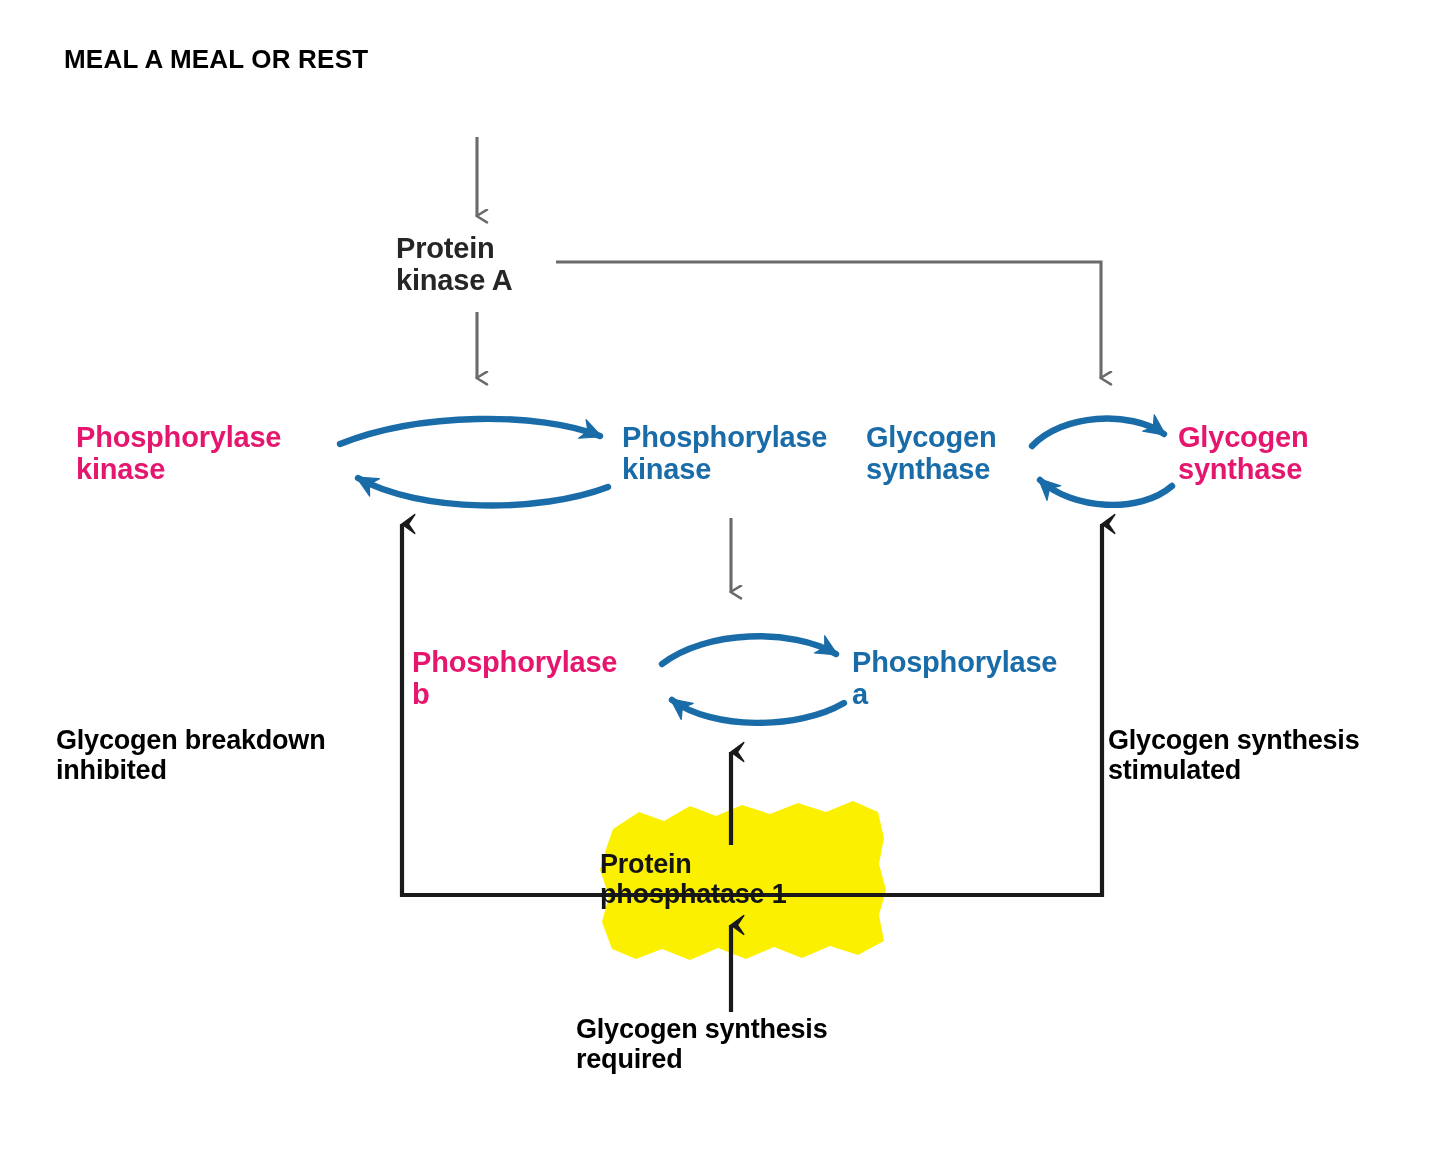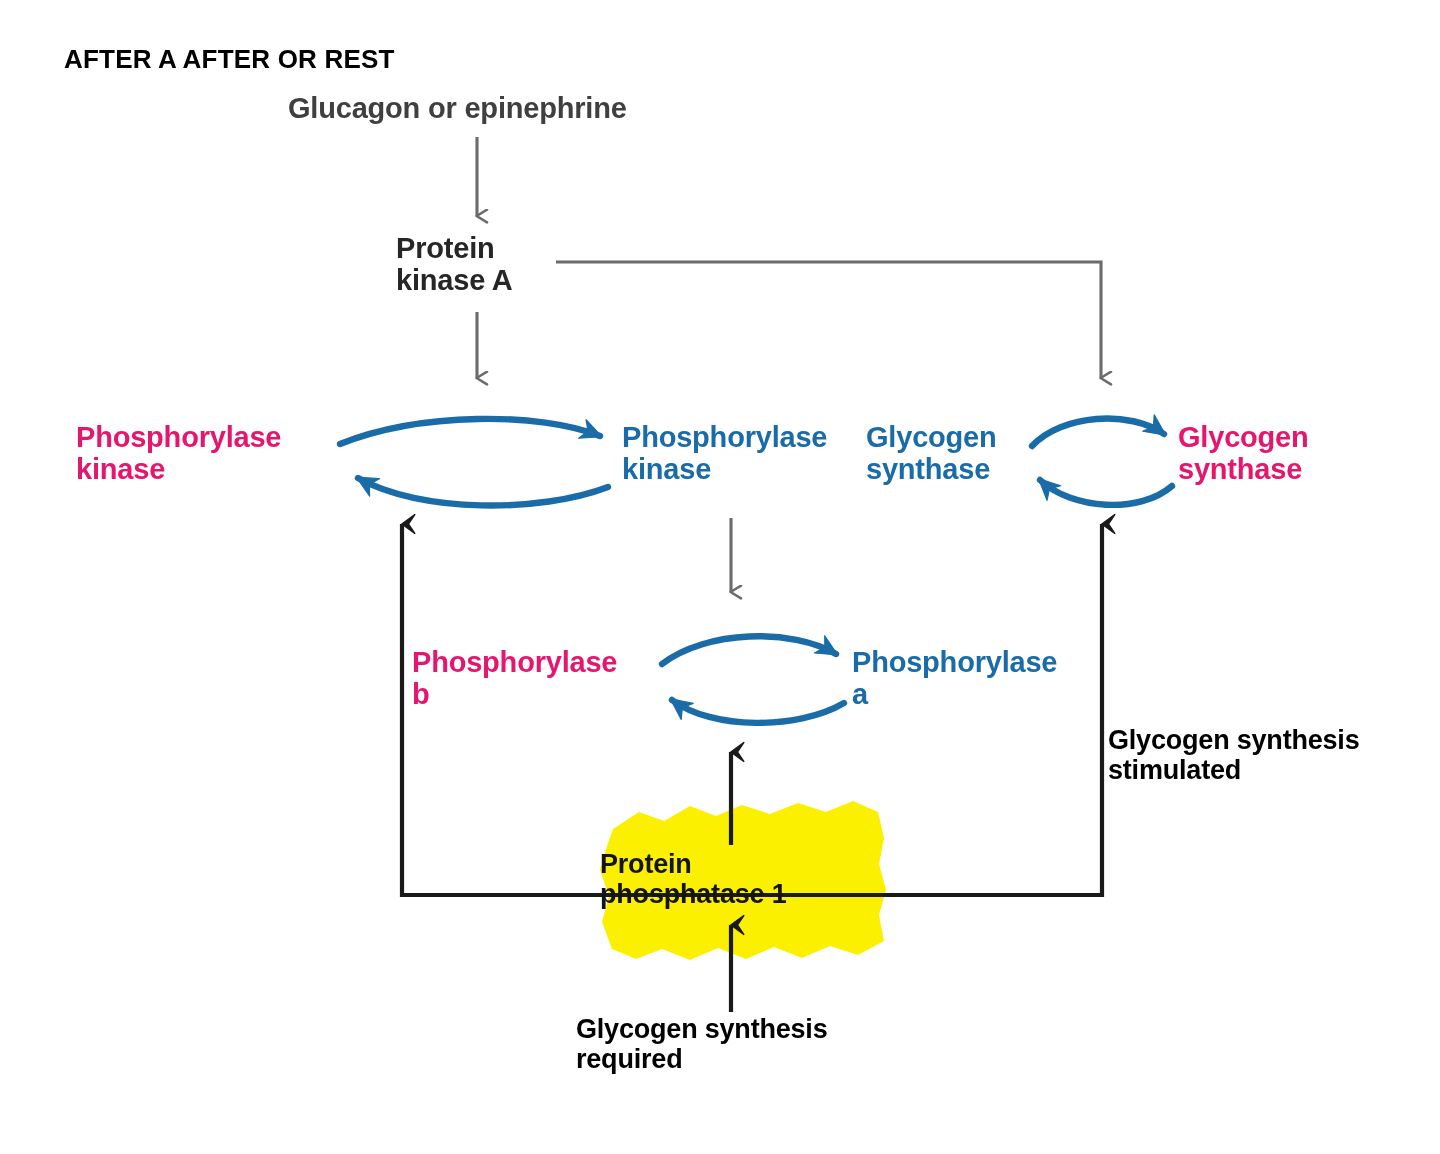--- a/index.html
+++ b/index.html
@@ -185,23 +185,22 @@
 
     <path d="M866,895 L402,895 L402,524" fill="none" stroke="#1a1a1a" stroke-width="4.2" stroke-linejoin="miter" marker-end="url(#blackHeadUp)"></path>
 
     <path d="M866,895 L1102,895 L1102,524" fill="none" stroke="#1a1a1a" stroke-width="4.2" stroke-linejoin="miter" marker-end="url(#blackHeadUp)"></path>
 
     <line x1="731" y1="845" x2="731" y2="752" stroke="#1a1a1a" stroke-width="4.2" marker-end="url(#blackHeadUp)"></line>
 
     <line x1="731" y1="1012" x2="731" y2="925" stroke="#1a1a1a" stroke-width="4.2" marker-end="url(#blackHeadUp)"></line>
   </svg>
 
-  <div class="lbl left" id="heading">AFTER A AFTER OR REST</div>
-
-  <div class="lbl left" id="hormone-label">Glucagon or epinephrine</div>
+  <div class="lbl left" id="heading">MEAL A MEAL OR REST</div>
+
 
   <div class="lbl center" id="pka-label">Protein
 kinase A</div>
 
   <div class="lbl center" id="phosphorylase-kinase-inactive">Phosphorylase
 kinase</div>
 
   <div class="lbl center" id="phosphorylase-kinase-active">Phosphorylase
 kinase</div>
 
@@ -210,20 +209,22 @@
 
   <div class="lbl center" id="glycogen-synthase-inactive">Glycogen
 synthase</div>
 
   <div class="lbl center" id="phosphorylase-b">Phosphorylase
 b</div>
 
   <div class="lbl center" id="phosphorylase-a">Phosphorylase
 a</div>
 
+  <div class="lbl center" id="glycogen-breakdown-note">Glycogen breakdown
+inhibited</div>
 
   <div class="lbl center" id="glycogen-synthesis-note">Glycogen synthesis
 stimulated</div>
 
   <div class="lbl center" id="pp1-label">Protein
 phosphatase 1</div>
 
   <div class="lbl center" id="demand-label">Glycogen synthesis
 required</div>
 

